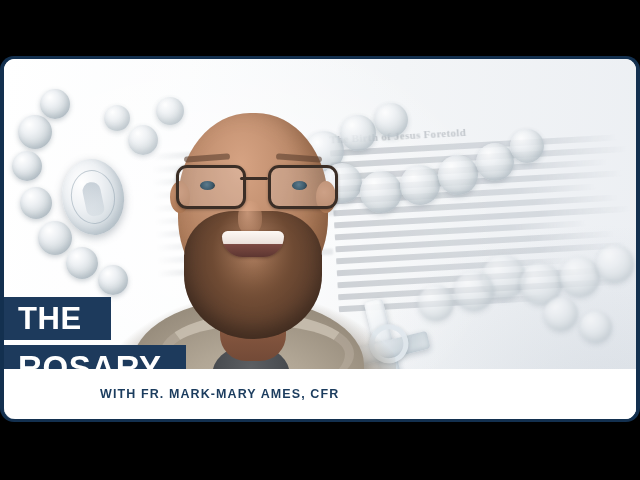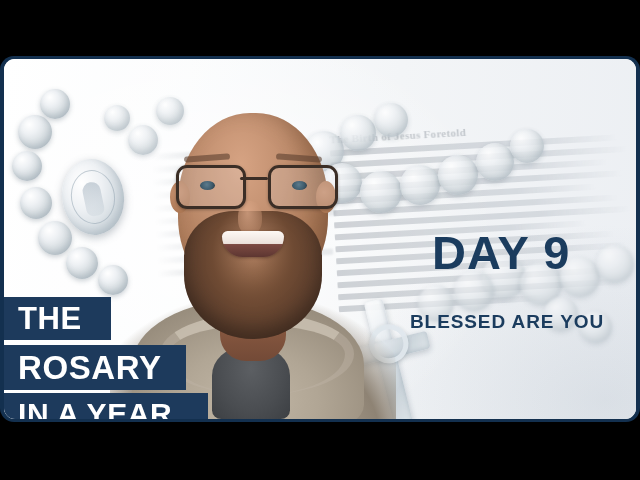--- a/index.html
+++ b/index.html
@@ -250,20 +250,21 @@
           <div class="bridge"></div>
           <div class="eye l"></div>
             <div class="eye r"></div>
         </div>
       </div>
 
       <div class="tblock tb-ros">ROSARY</div>
       <div class="tblock tb-the">THE</div>
       <div class="tblock tb-yr">IN A YEAR</div>
 
-      <div class="day">DAY 9</div>
-      <div class="sub">BLESSED ARE YOU</div>
-
+
+      <div class="footer">
+        <span class="who">WITH FR. MARK-MARY AMES, CFR</span>
+      </div>
 
 
     </div>
   </div>
 </div>
 
 </body></html>

